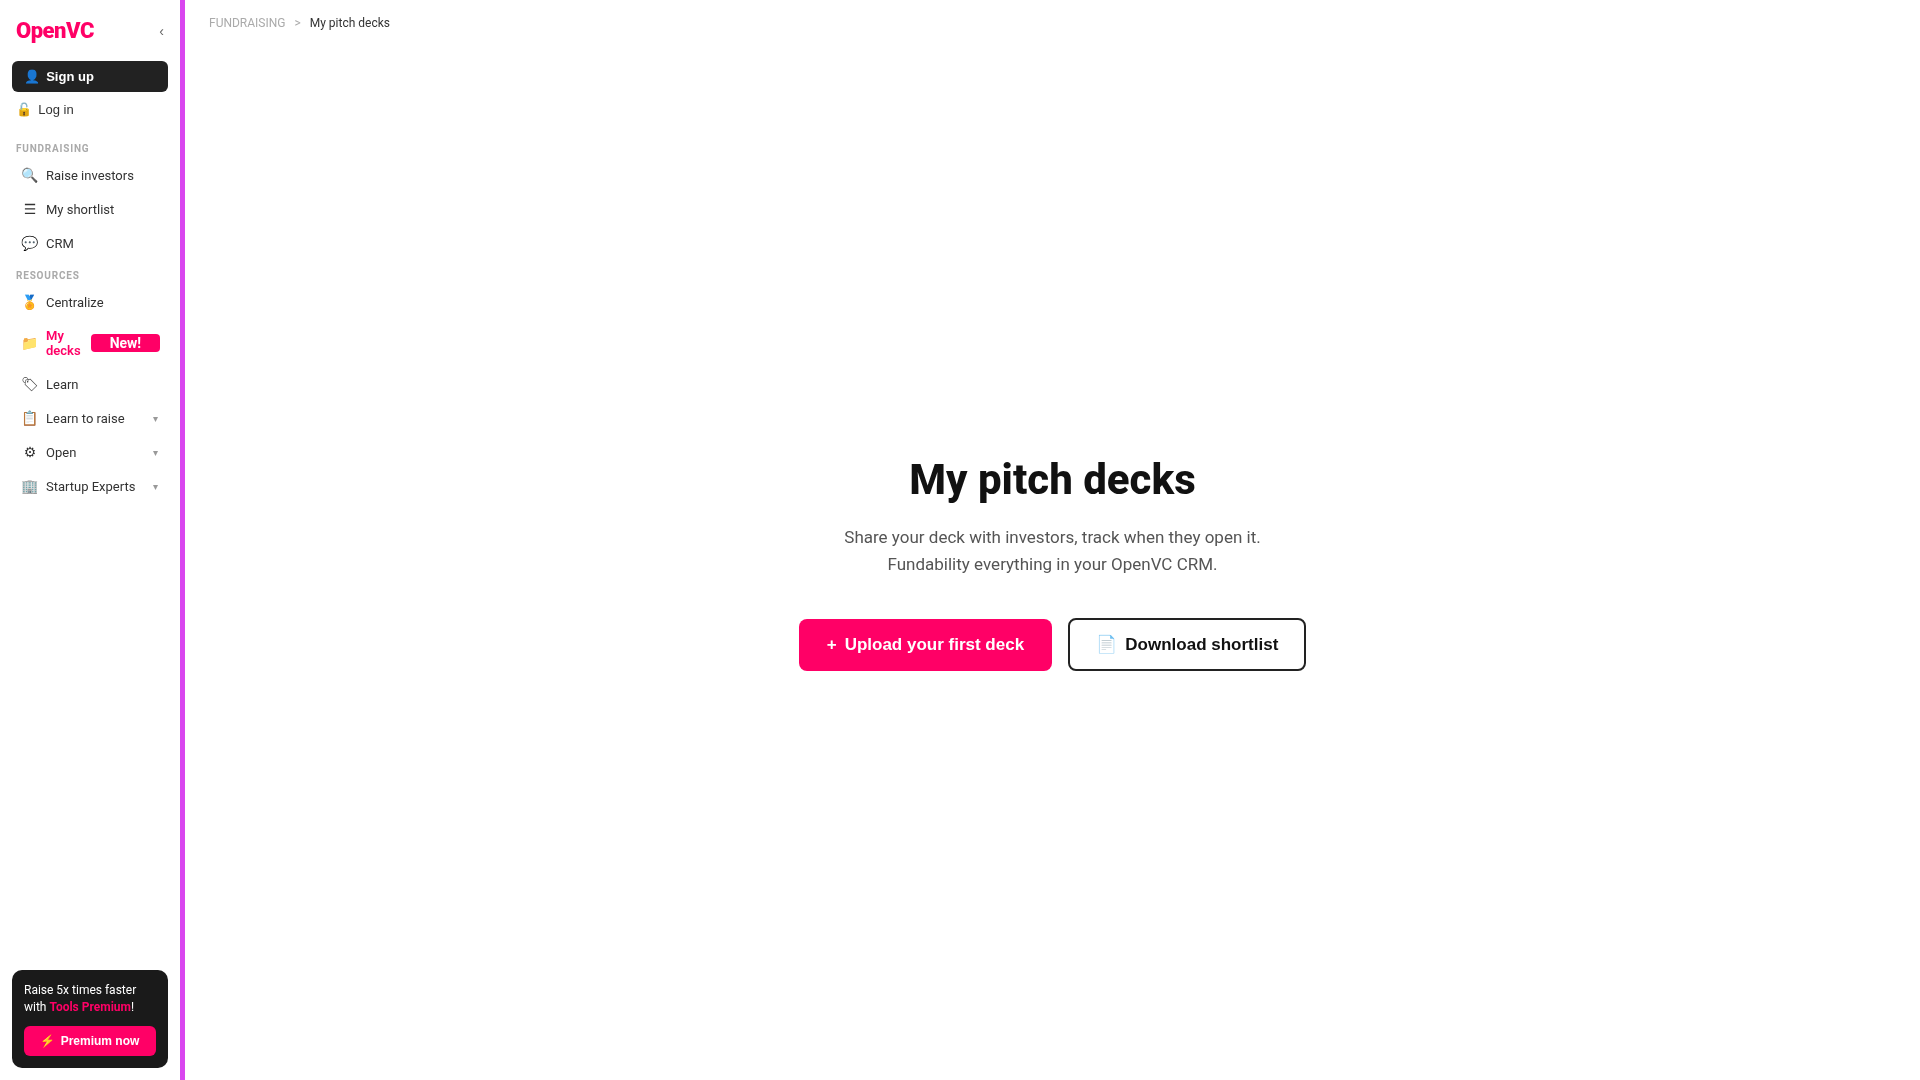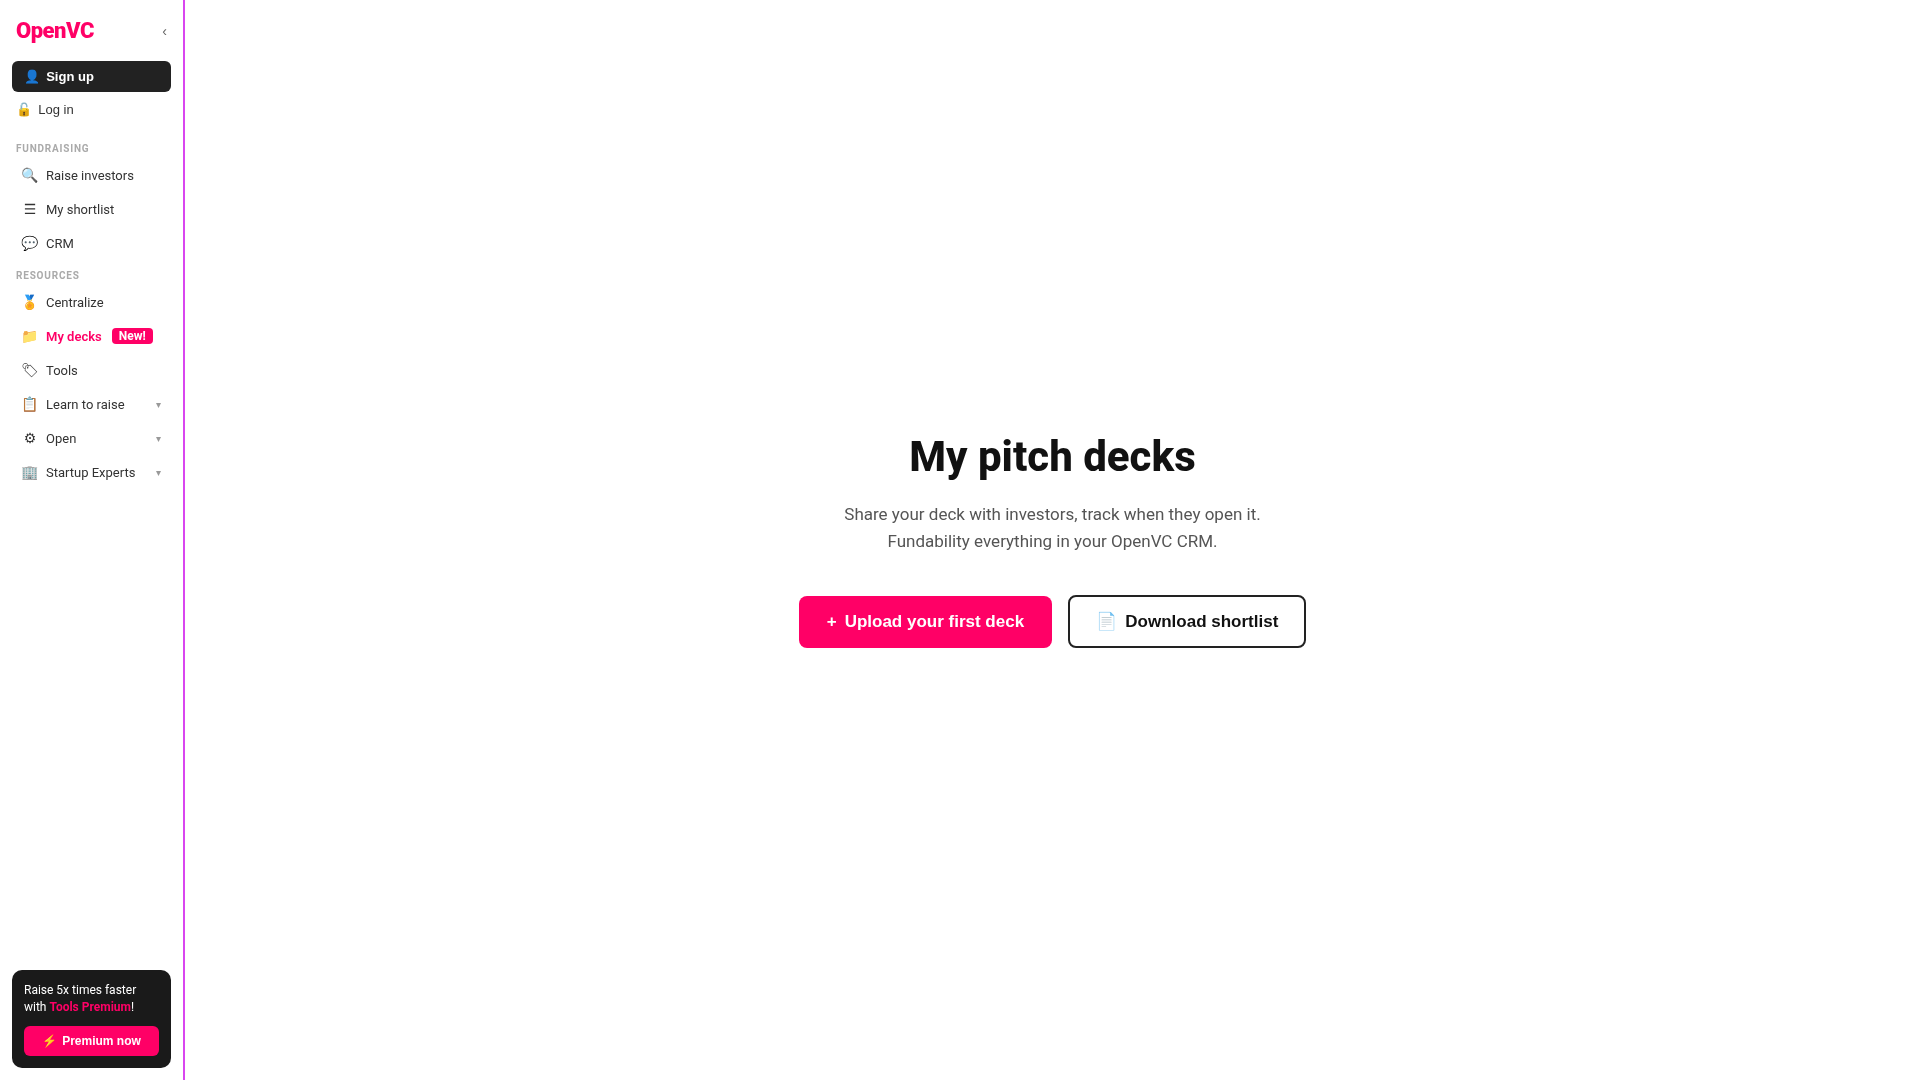--- a/index.html
+++ b/index.html
@@ -9,21 +9,21 @@
       display: flex;
       height: 100vh;
       overflow: hidden;
     }
 
     
     #sidebar {
       width: 185px;
       min-width: 185px;
       background: #fff;
-      border-right: 2px solid #d946ef;
+      border-right: 5px solid #d946ef;
       display: flex;
       flex-direction: column;
       height: 100vh;
       position: relative;
     }
 
     .sidebar-logo {
       padding: 18px 16px 10px 16px;
       display: flex;
       align-items: center;
@@ -116,26 +116,26 @@
     .nav-item .nav-icon {
       font-size: 14px;
       width: 16px;
       display: inline-flex;
       align-items: center;
       justify-content: center;
       flex-shrink: 0;
     }
 
     .nav-item .badge-new {
-      font-size: 12px;
+      font-size: 14px;
       font-weight: 700;
       background: #ff0066;
       color: #fff;
       border-radius: 4px;
-      padding: 1px 7px;
+      padding: 1px 19px;
       margin-left: 2px;
     }
 
     .nav-item .chevron {
       margin-left: auto;
       font-size: 10px;
       color: #999;
     }
 
     .sidebar-bottom {
@@ -311,21 +311,21 @@
     <span class="nav-icon">🏅</span>
     <span>Centralize</span>
   </div>
   <div class="nav-item active">
     <span class="nav-icon" style="color:#ff0066;">📁</span>
     <span>My decks</span>
     <span class="badge-new">New!</span>
   </div>
   <div class="nav-item">
     <span class="nav-icon">🏷</span>
-    <span>Tools</span>
+    <span>Learn</span>
   </div>
   <div class="nav-item">
     <span class="nav-icon">📋</span>
     <span>Learn to raise</span>
     <span class="chevron">▾</span>
   </div>
   <div class="nav-item">
     <span class="nav-icon">⚙</span>
     <span>Open</span>
     <span class="chevron">▾</span>
@@ -343,20 +343,25 @@
       </p>
       <button class="btn-upgrade">
         <span>⚡</span>
         <span>Premium now</span>
       </button>
     </div>
   </div>
 </div>
 
 <div id="main">
+  <div class="breadcrumb">
+    <span class="bc-link">FUNDRAISING</span>
+    <span class="bc-sep">&gt;</span>
+    <span class="bc-current">My pitch decks</span>
+  </div>
 
   <div class="main-content">
     <h1 class="page-title">My pitch decks</h1>
     <p class="page-subtitle">
       <span>Share your deck with investors, track when they open it.</span><br>
       <span>Fundability everything in your OpenVC CRM.</span>
     </p>
     <div class="action-buttons">
       <button class="btn-upload">
         <span>+</span>

